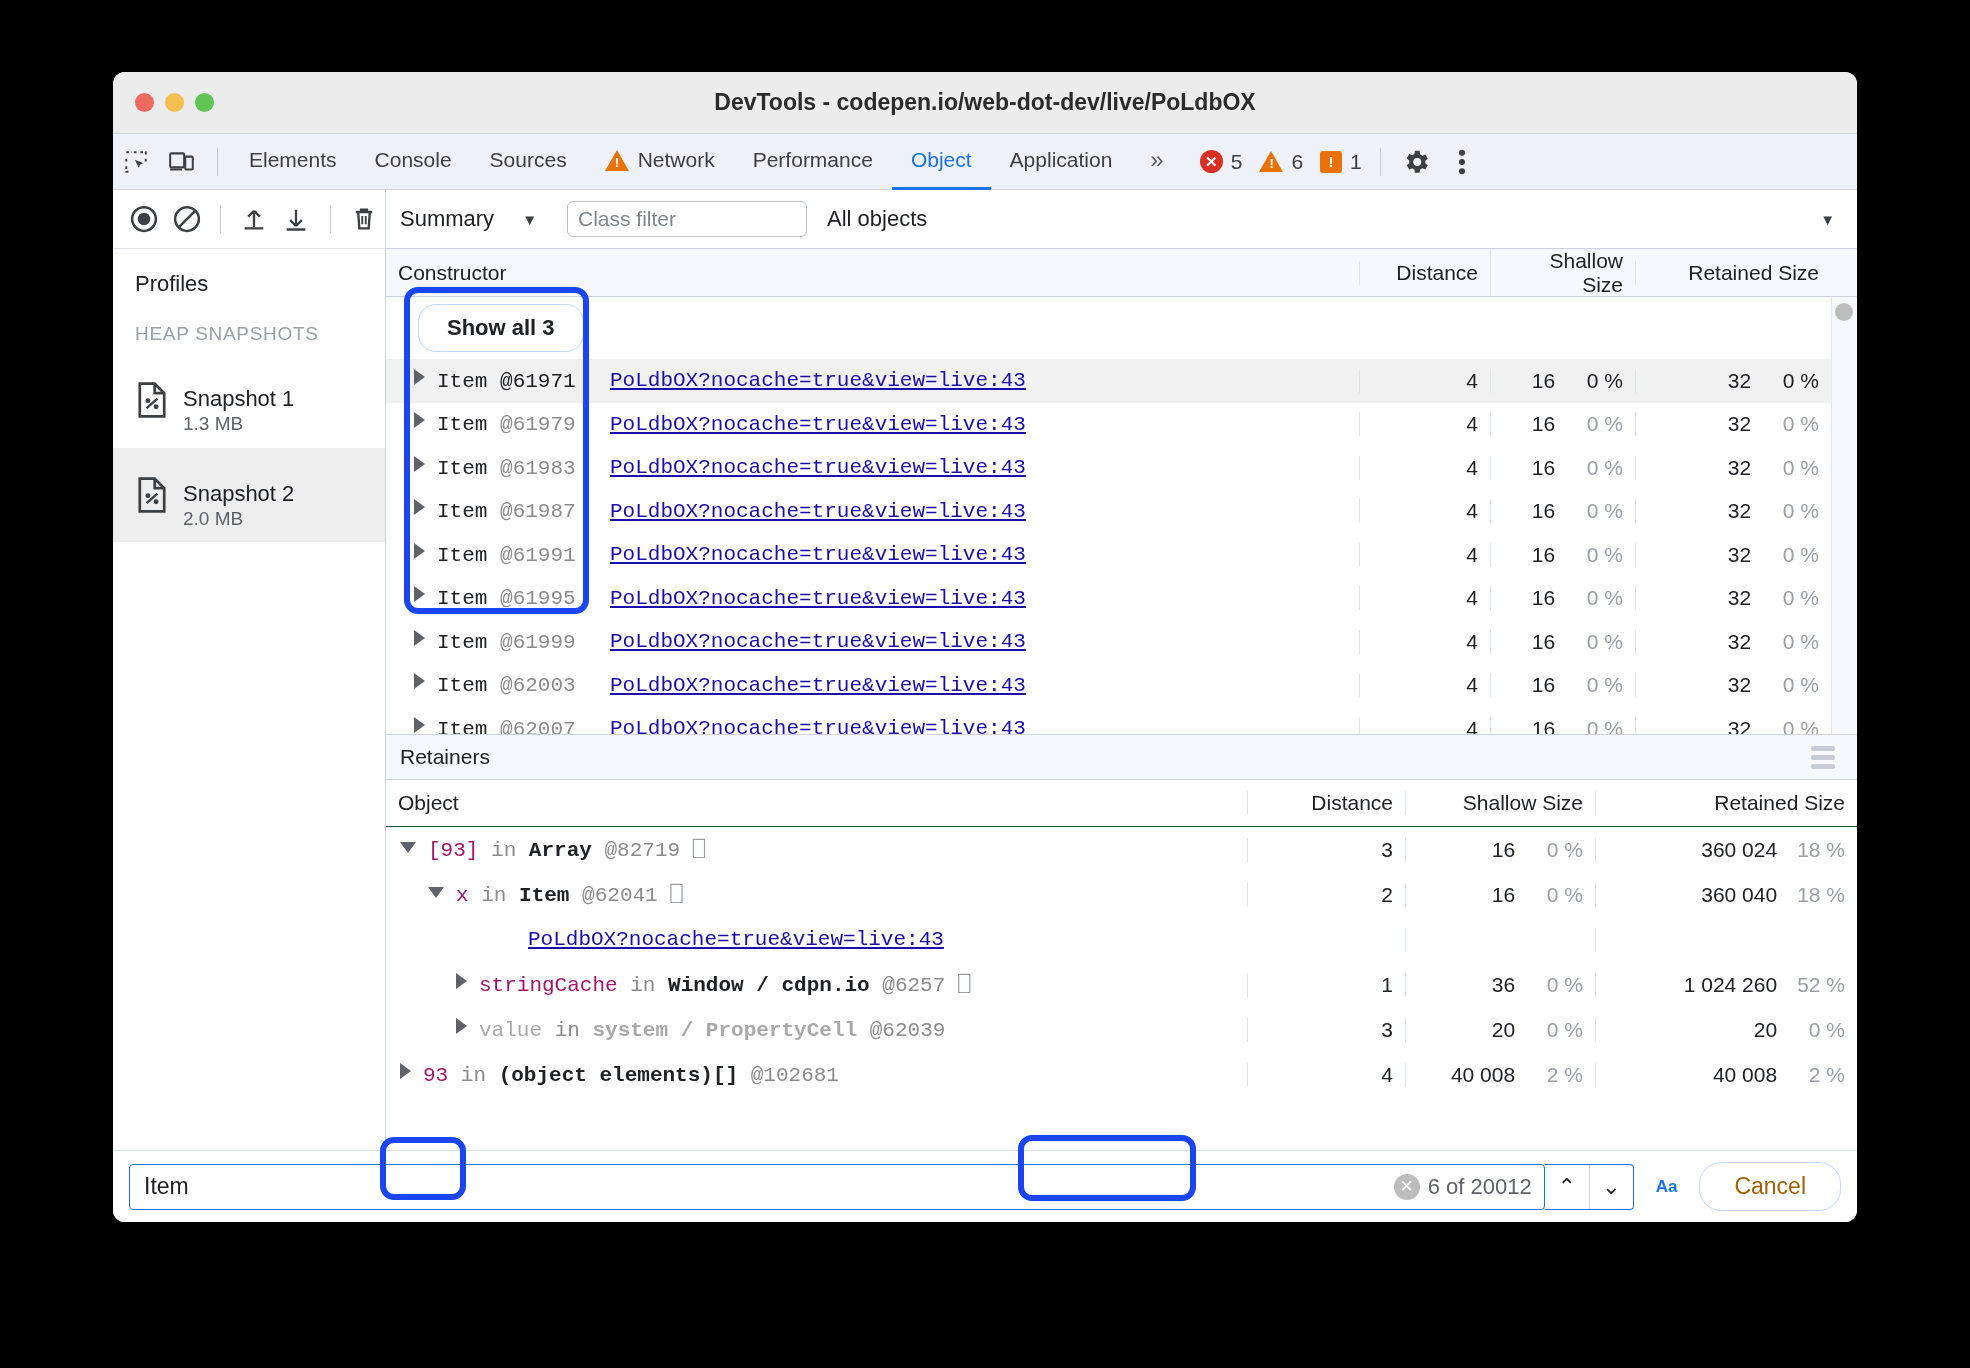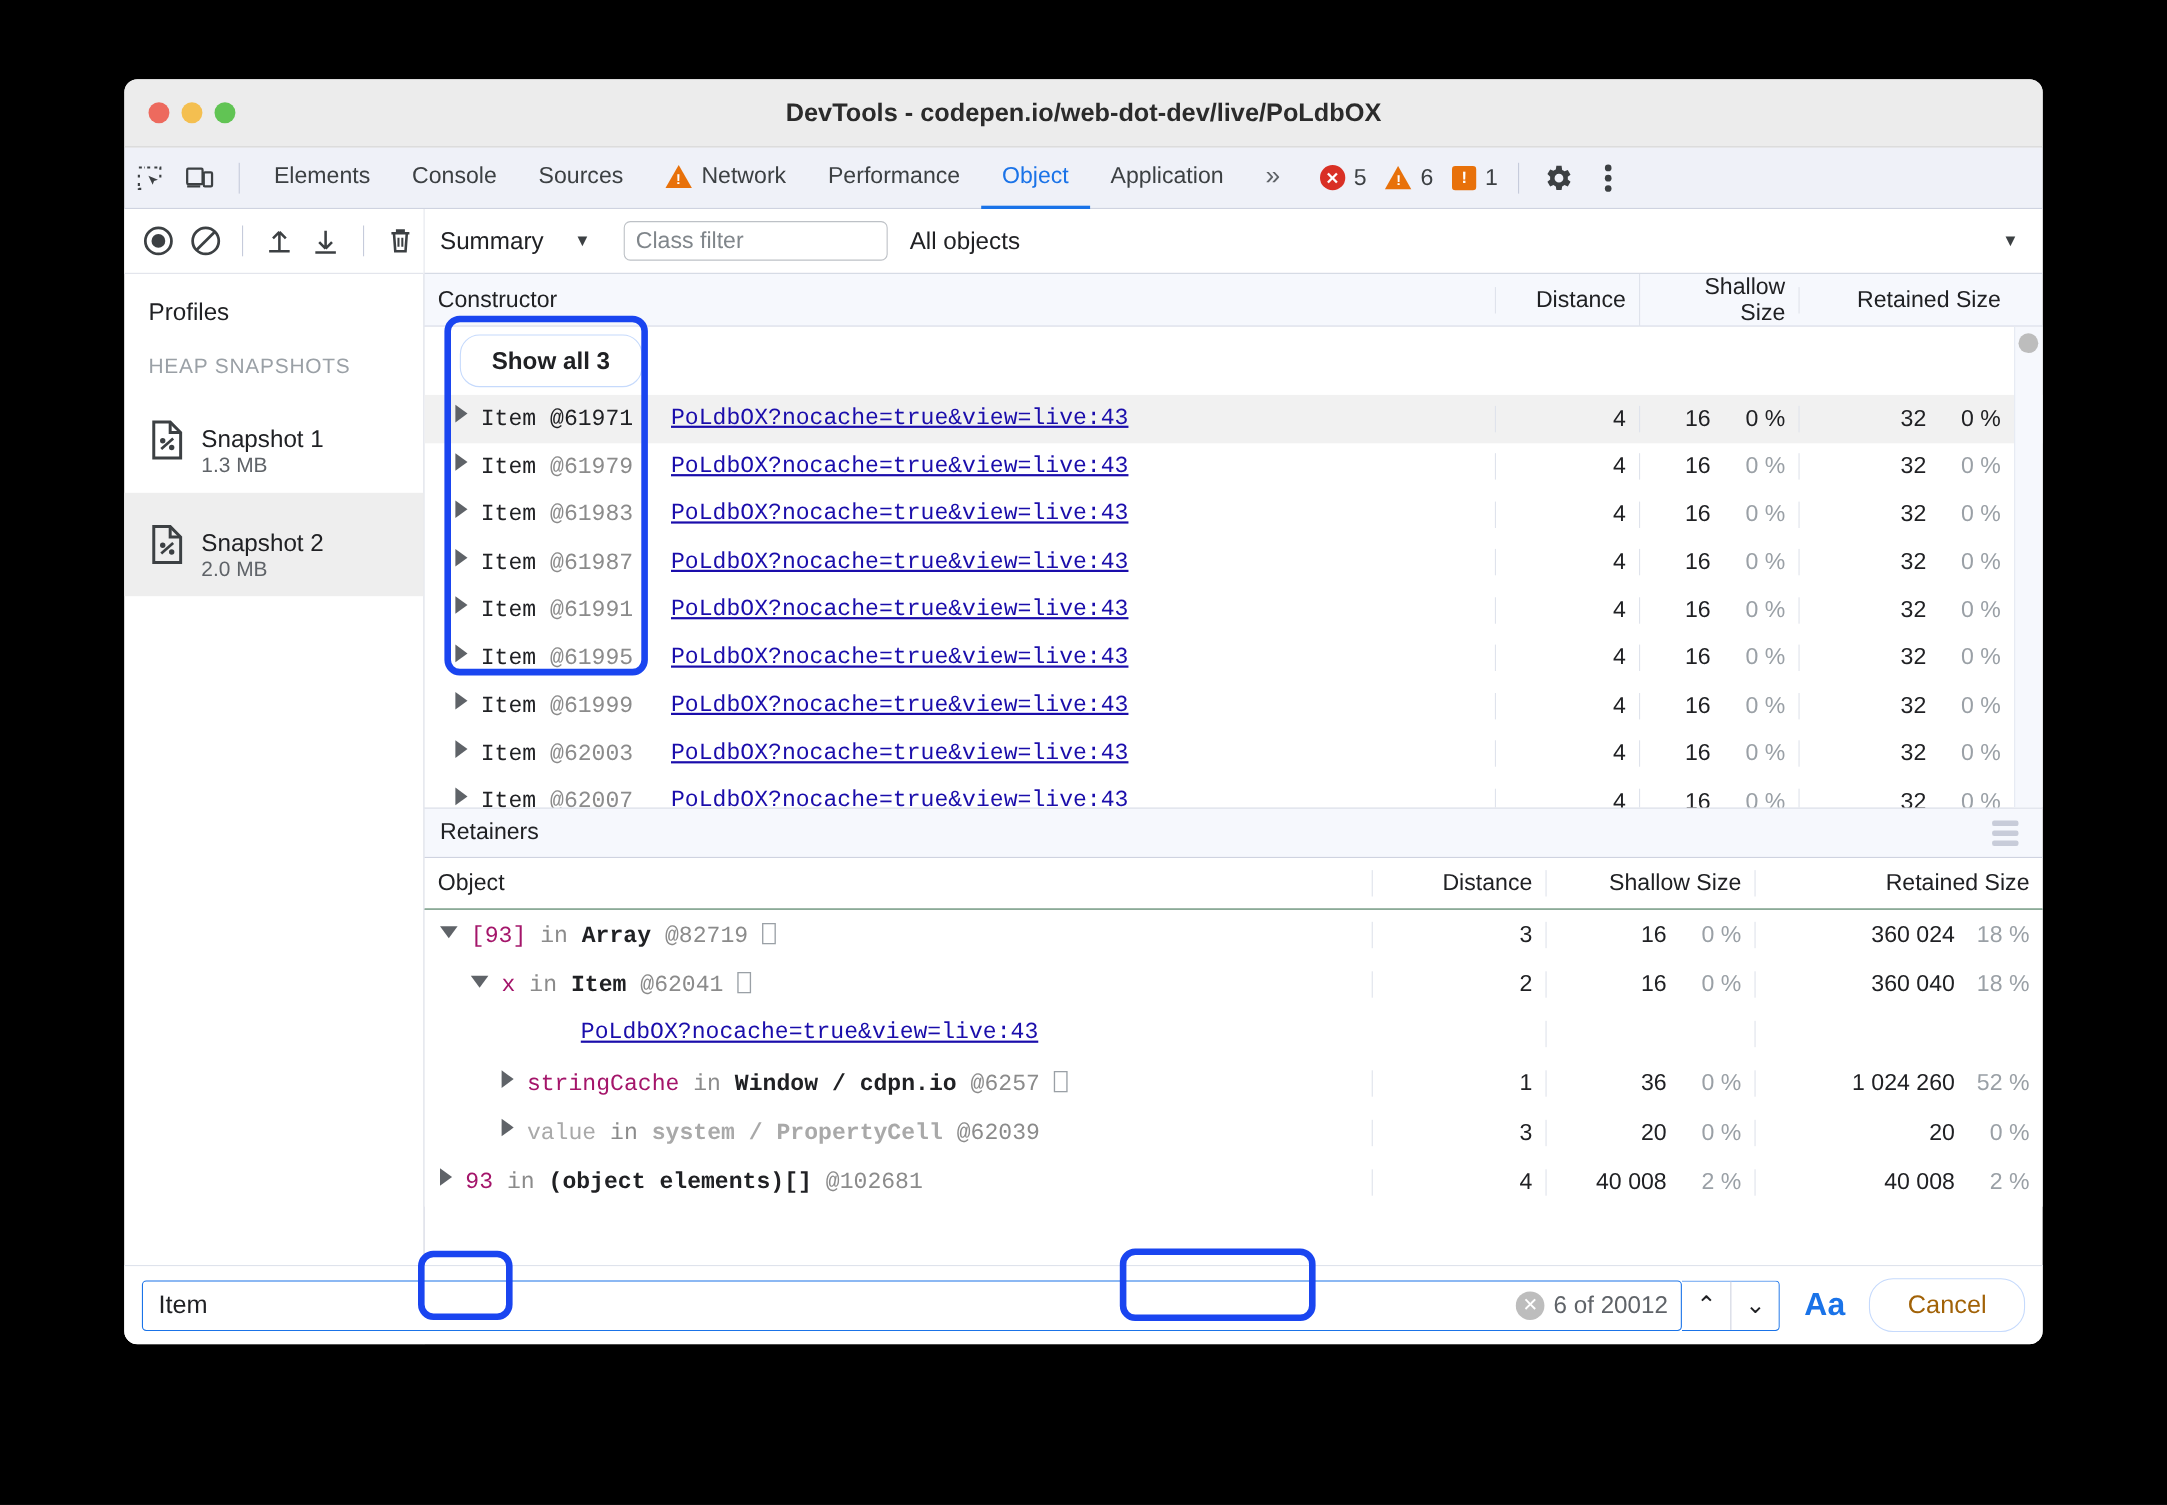--- a/index.html
+++ b/index.html
@@ -255,21 +255,21 @@
     display: flex; align-items: center; height: 46px;
     border: 1px solid #1a73e8; border-left: none;
     border-radius: 0 4px 4px 0;
   }
   .nav-btn {
     width: 44px; height: 100%; display: flex; align-items: center;
     justify-content: center; cursor: pointer; font-size: 22px; color: #202124;
   }
   .nav-btn + .nav-btn { border-left: 1px solid #cfd3e0; }
   .aa-btn {
-    font-size: 29px; font-weight: bold; color: #1a73e8;
+    font-size: 17px; font-weight: bold; color: #1a73e8;
     padding: 0 22px; cursor: pointer;
   }
   .cancel-btn {
     border: 1px solid #c6dafc; border-radius: 22px;
     background: #fff; color: #a16207; font-size: 23px;
     padding: 10px 34px; cursor: pointer;
     font-family: "Liberation Sans", sans-serif;
   }
 
   

